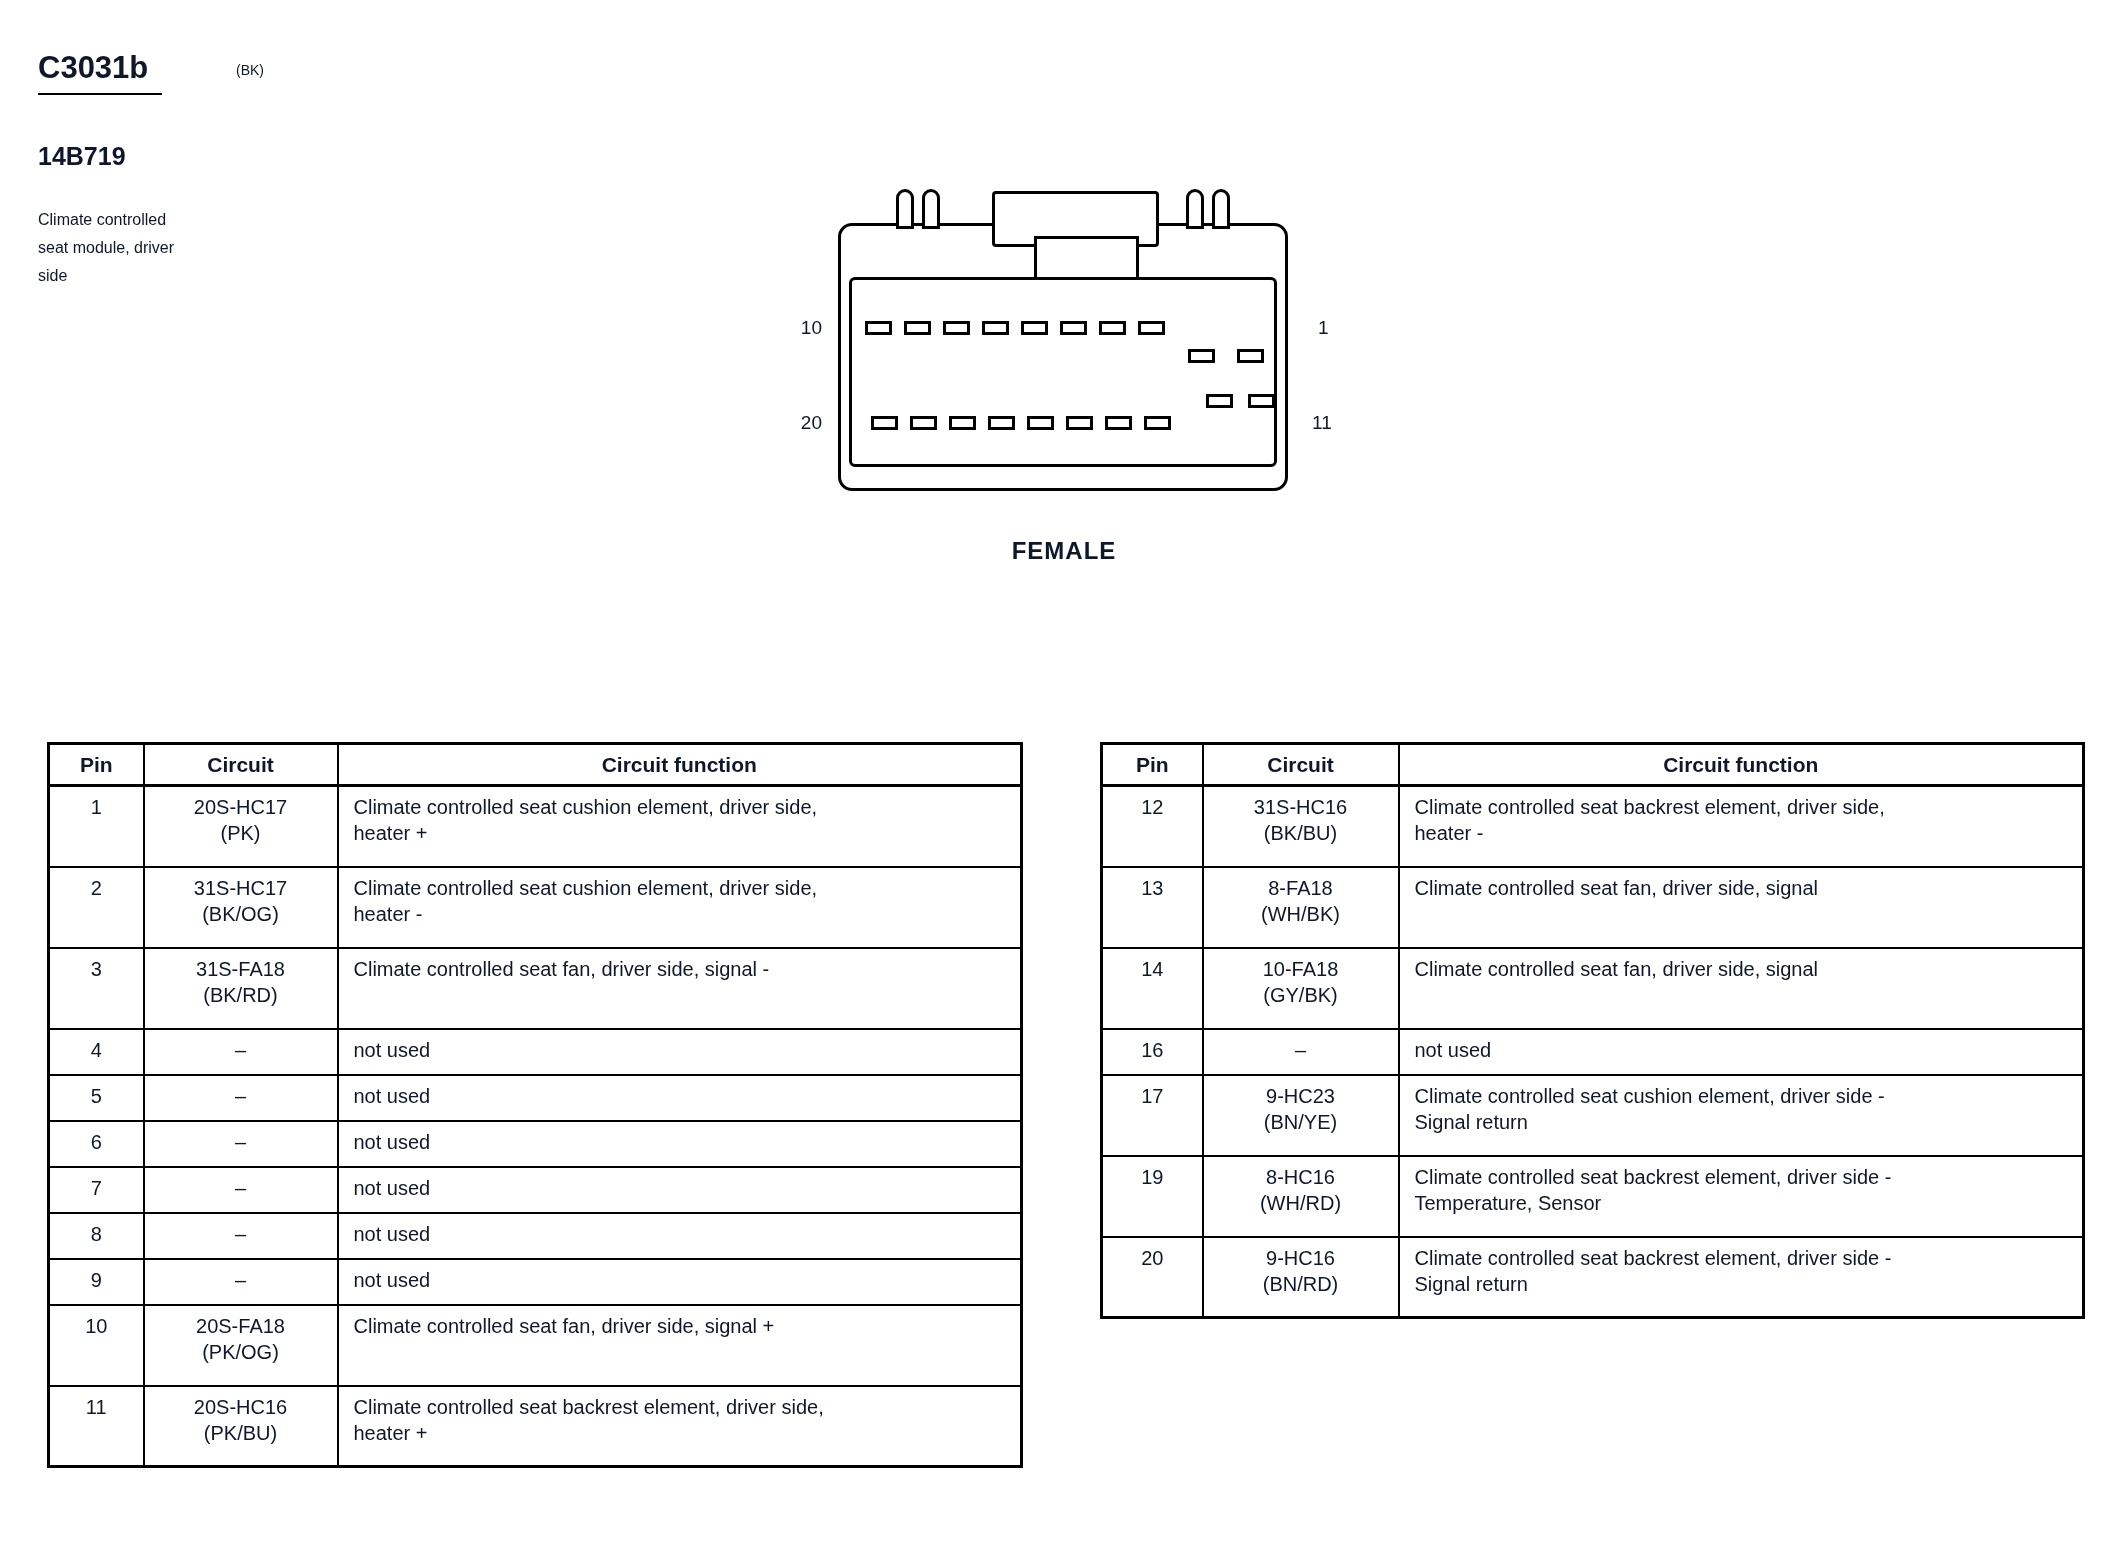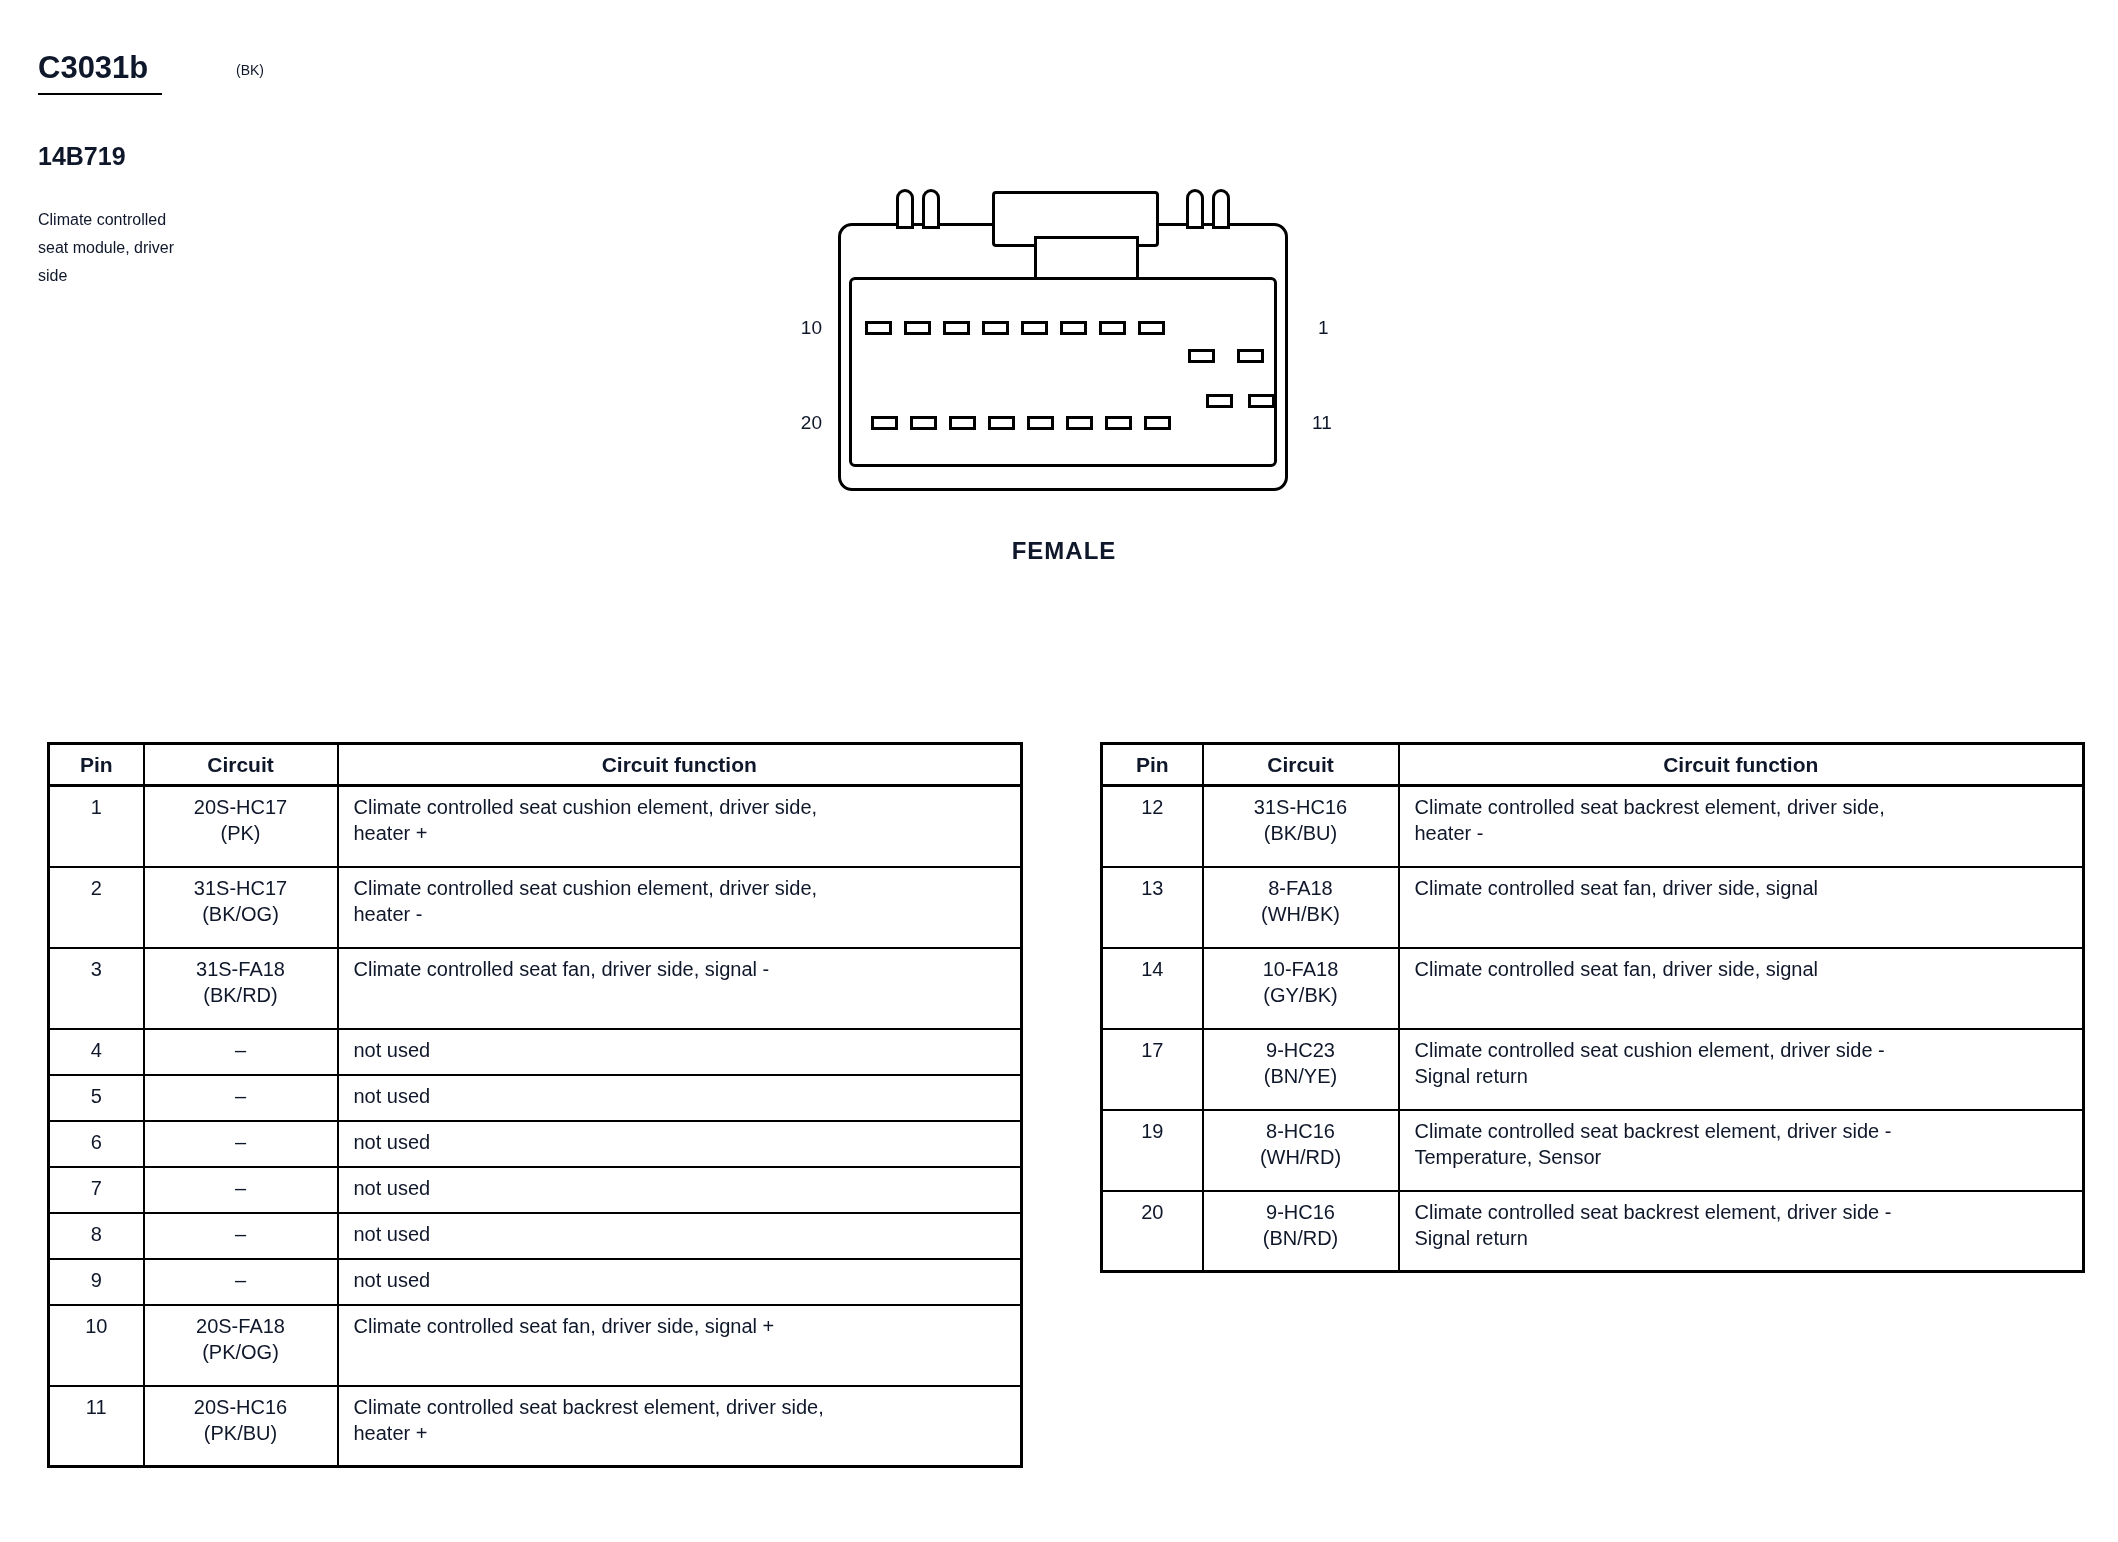--- a/index.html
+++ b/index.html
@@ -267,20 +267,29 @@
         <tr class="tall">
           <td class="pin-cell">14</td>
           <td class="circuit-cell">
             <div>10-FA18</div>
             <div>(GY/BK)</div>
           </td>
           <td class="function-cell">
             <div>Climate controlled seat fan, driver side, signal</div>
           </td>
         </tr>
+        <tr class="short">
+          <td class="pin-cell">16</td>
+          <td class="circuit-cell">
+            <div>–</div>
+          </td>
+          <td class="function-cell">
+            <div>not used</div>
+          </td>
+        </tr>
         <tr class="tall">
           <td class="pin-cell">17</td>
           <td class="circuit-cell">
             <div>9-HC23</div>
             <div>(BN/YE)</div>
           </td>
           <td class="function-cell">
             <div>Climate controlled seat cushion element, driver side -</div>
             <div>Signal return</div>
           </td>

